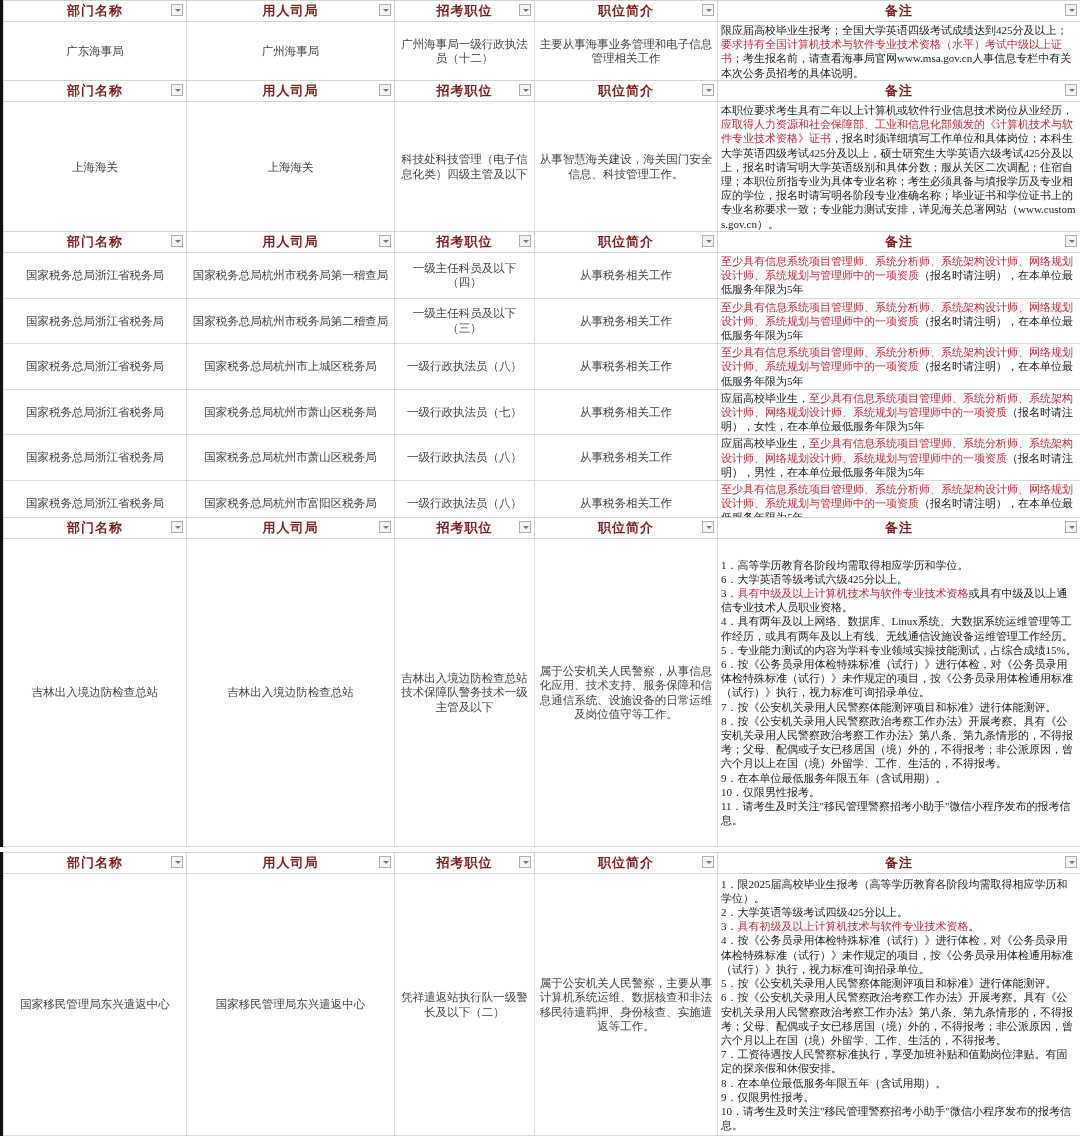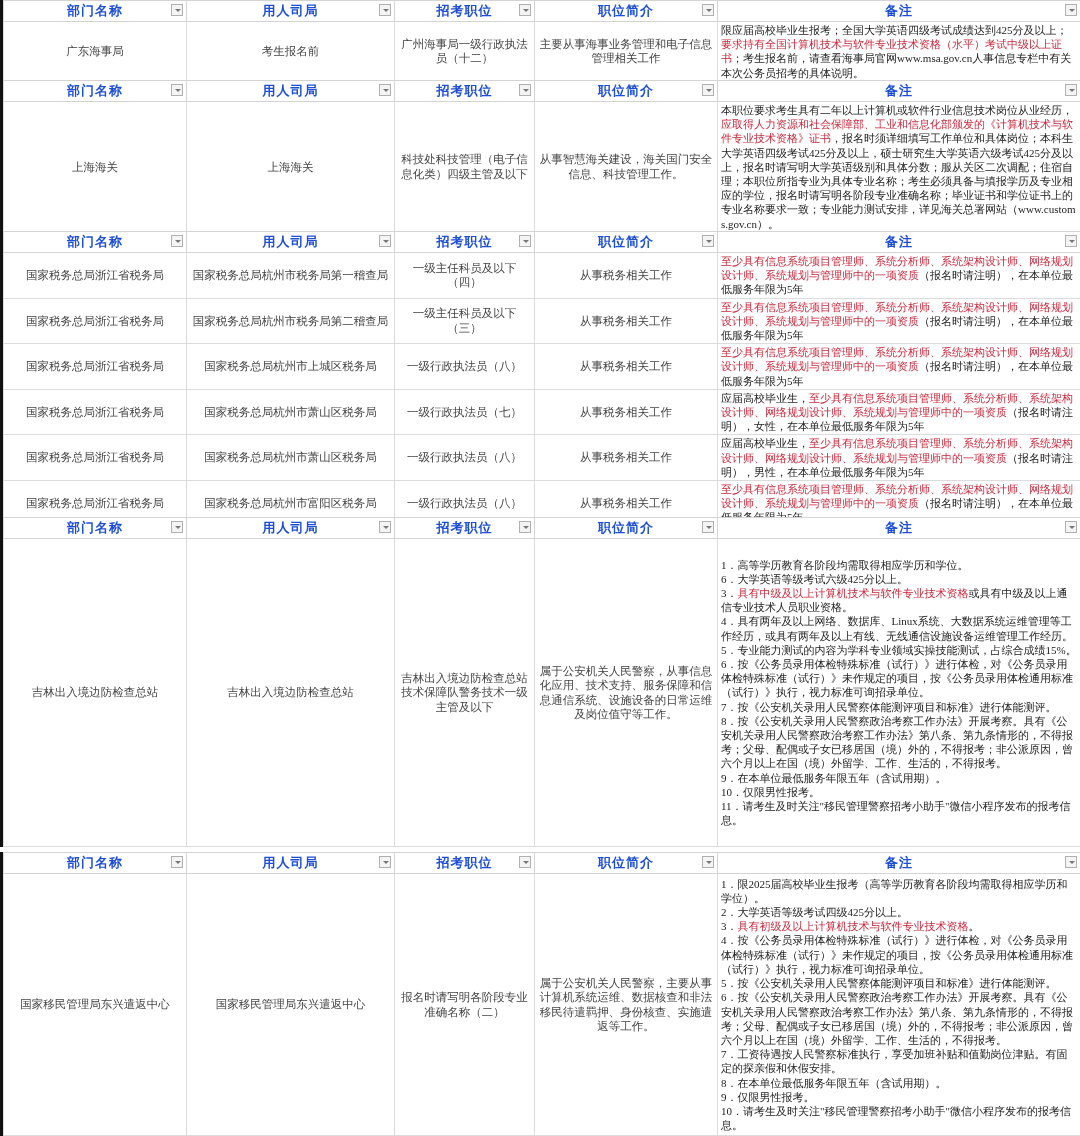--- a/index.html
+++ b/index.html
@@ -2,21 +2,21 @@
 <html><head>
 <meta charset="utf-8">
 <style>
   html, body { margin:0; padding:0; background:#ffffff; }
   body { width:1080px; height:1136px; overflow:hidden; position:relative;
          font-family:"DejaVu Sans", sans-serif; color:#222; }
   .section { position:absolute; left:0; width:1080px; border-left:3px solid #111; box-sizing:border-box; }
   table { border-collapse:collapse; table-layout:fixed; width:1077px; }
   col.c1 { width:183px; } col.c2 { width:208px; } col.c3 { width:140px; }
   col.c4 { width:183px; } col.c5 { width:363px; }
-  th { height:20px; background:#fff; font-size:13px; font-weight:bold; color:#1d4ed8;
+  th { height:20px; background:#fff; font-size:13px; font-weight:bold; color:#7f1d1d;
        border:1px solid #d4d4d4; position:relative; padding:0; text-align:center; }
   th .hl { display:inline-block; letter-spacing:1px; }
   th .dd { position:absolute; right:3px; top:3px; width:12px; height:12px; border:1px solid #b0b0b0;
            background:#f4f4f4; box-sizing:border-box; }
   th .dd::after { content:""; position:absolute; left:3px; top:4px; border-left:3px solid transparent;
            border-right:3px solid transparent; border-top:3px solid #777; }
   td { border:1px solid #dcdcdc; font-size:11.5px; line-height:14.5px; color:#333; padding:1px 3px;
        vertical-align:middle; word-break:break-all; }
   td.ctr { text-align:center; color:#444; }
   td.intro { text-align:center; color:#444; }
@@ -39,21 +39,21 @@
     <tbody>
         <tr>
       <th><span class="hl">部门名称</span><span class="dd"></span></th>
       <th><span class="hl">用人司局</span><span class="dd"></span></th>
       <th><span class="hl">招考职位</span><span class="dd"></span></th>
       <th><span class="hl">职位简介</span><span class="dd"></span></th>
       <th><span class="hl">备注</span><span class="dd"></span></th>
     </tr>
     <tr style="height:58px;">
       <td class="ctr">广东海事局</td>
-      <td class="ctr">考生报名前</td>
+      <td class="ctr">广州海事局</td>
       <td class="ctr">广州海事局一级行政执法员（十二）</td>
       <td class="intro">主要从事海事业务管理和电子信息管理相关工作</td>
       <td class="note"><span>限应届高校毕业生报考；全国大学英语四级考试成绩达到425分及以上；</span><span class="red">要求持有全国计算机技术与软件专业技术资格（水平）考试中级以上证书</span><span>；考生报名前，请查看海事局官网www.msa.gov.cn人事信息专栏中有关本次公务员招考的具体说明。</span></td>
     </tr>
   </tbody>
     </table>
 </div>
 
 <div class="section" style="top:80px;">
   <table>
@@ -199,21 +199,21 @@
         <tr>
       <th><span class="hl">部门名称</span><span class="dd"></span></th>
       <th><span class="hl">用人司局</span><span class="dd"></span></th>
       <th><span class="hl">招考职位</span><span class="dd"></span></th>
       <th><span class="hl">职位简介</span><span class="dd"></span></th>
       <th><span class="hl">备注</span><span class="dd"></span></th>
     </tr>
     <tr style="height:262px;">
       <td class="ctr">国家移民管理局东兴遣返中心</td>
       <td class="ctr">国家移民管理局东兴遣返中心</td>
-      <td class="ctr">报名时请写明各阶段专业准确名称（二）</td>
+      <td class="ctr">凭祥遣返站执行队一级警长及以下（二）</td>
       <td class="intro">属于公安机关人民警察，主要从事计算机系统运维、数据核查和非法移民待遣羁押、身份核查、实施遣返等工作。</td>
       <td class="note">
             <div><span>1．限2025届高校毕业生报考（高等学历教育各阶段均需取得相应学历和学位）。</span></div>
             <div><span>2．大学英语等级考试四级425分以上。</span></div>
             <div><span>3．</span><span class="red">具有初级及以上计算机技术与软件专业技术资格</span><span>。</span></div>
             <div><span>4．按《公务员录用体检特殊标准（试行）》进行体检，对《公务员录用体检特殊标准（试行）》未作规定的项目，按《公务员录用体检通用标准（试行）》执行，视力标准可询招录单位。</span></div>
             <div><span>5．按《公安机关录用人民警察体能测评项目和标准》进行体能测评。</span></div>
             <div><span>6．按《公安机关录用人民警察政治考察工作办法》开展考察。具有《公安机关录用人民警察政治考察工作办法》第八条、第九条情形的，不得报考；父母、配偶或子女已移居国（境）外的，不得报考；非公派原因，曾六个月以上在国（境）外留学、工作、生活的，不得报考。</span></div>
             <div><span>7．工资待遇按人民警察标准执行，享受加班补贴和值勤岗位津贴。有固定的探亲假和休假安排。</span></div>
             <div><span>8．在本单位最低服务年限五年（含试用期）。</span></div>

